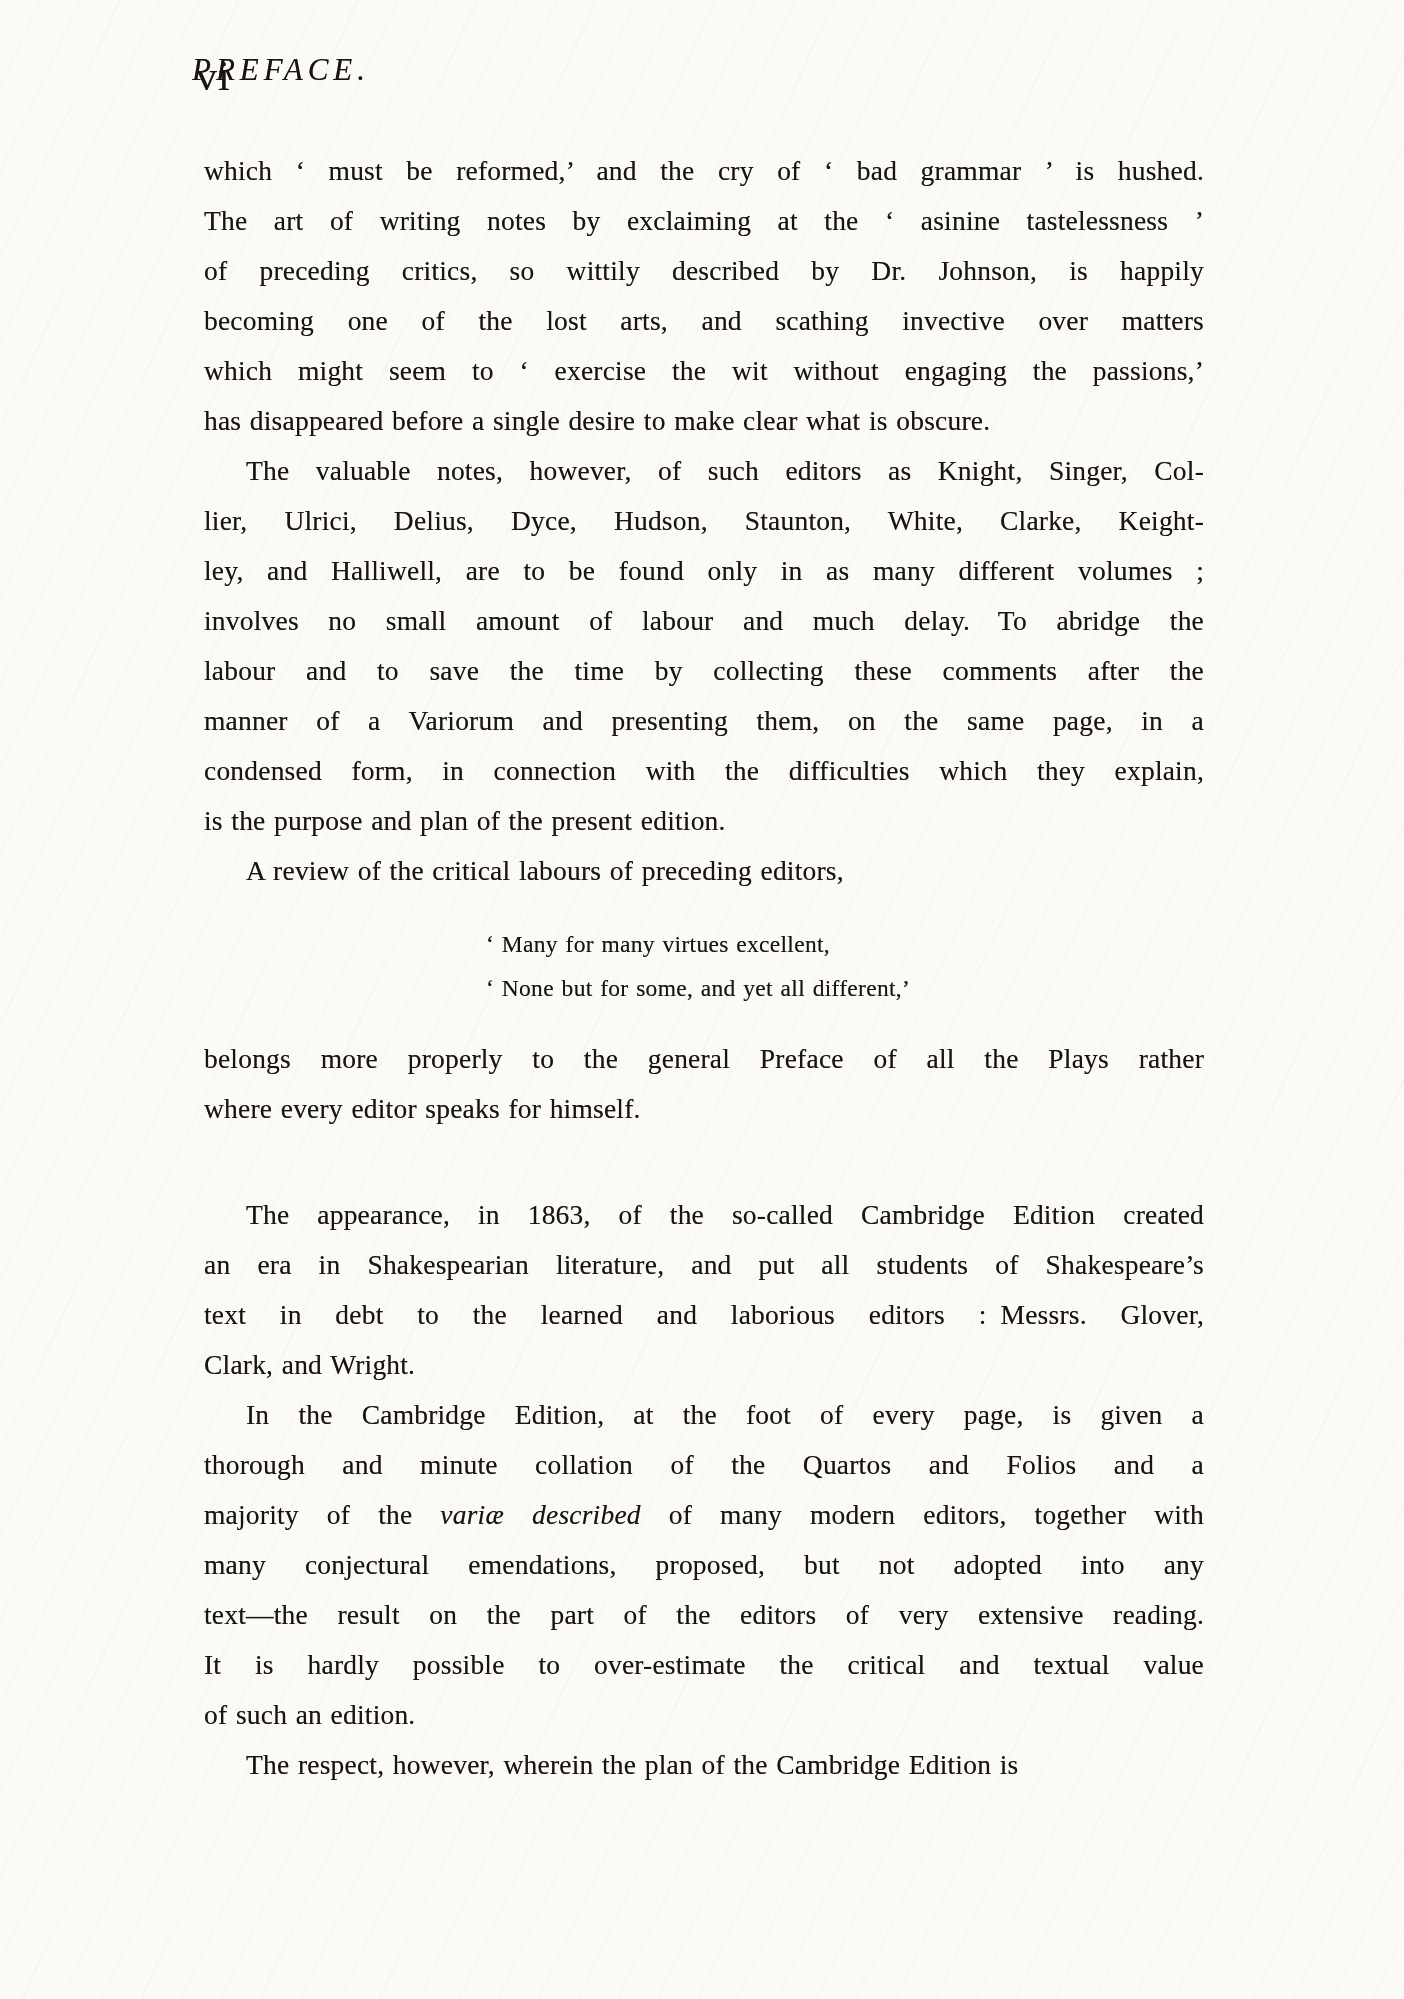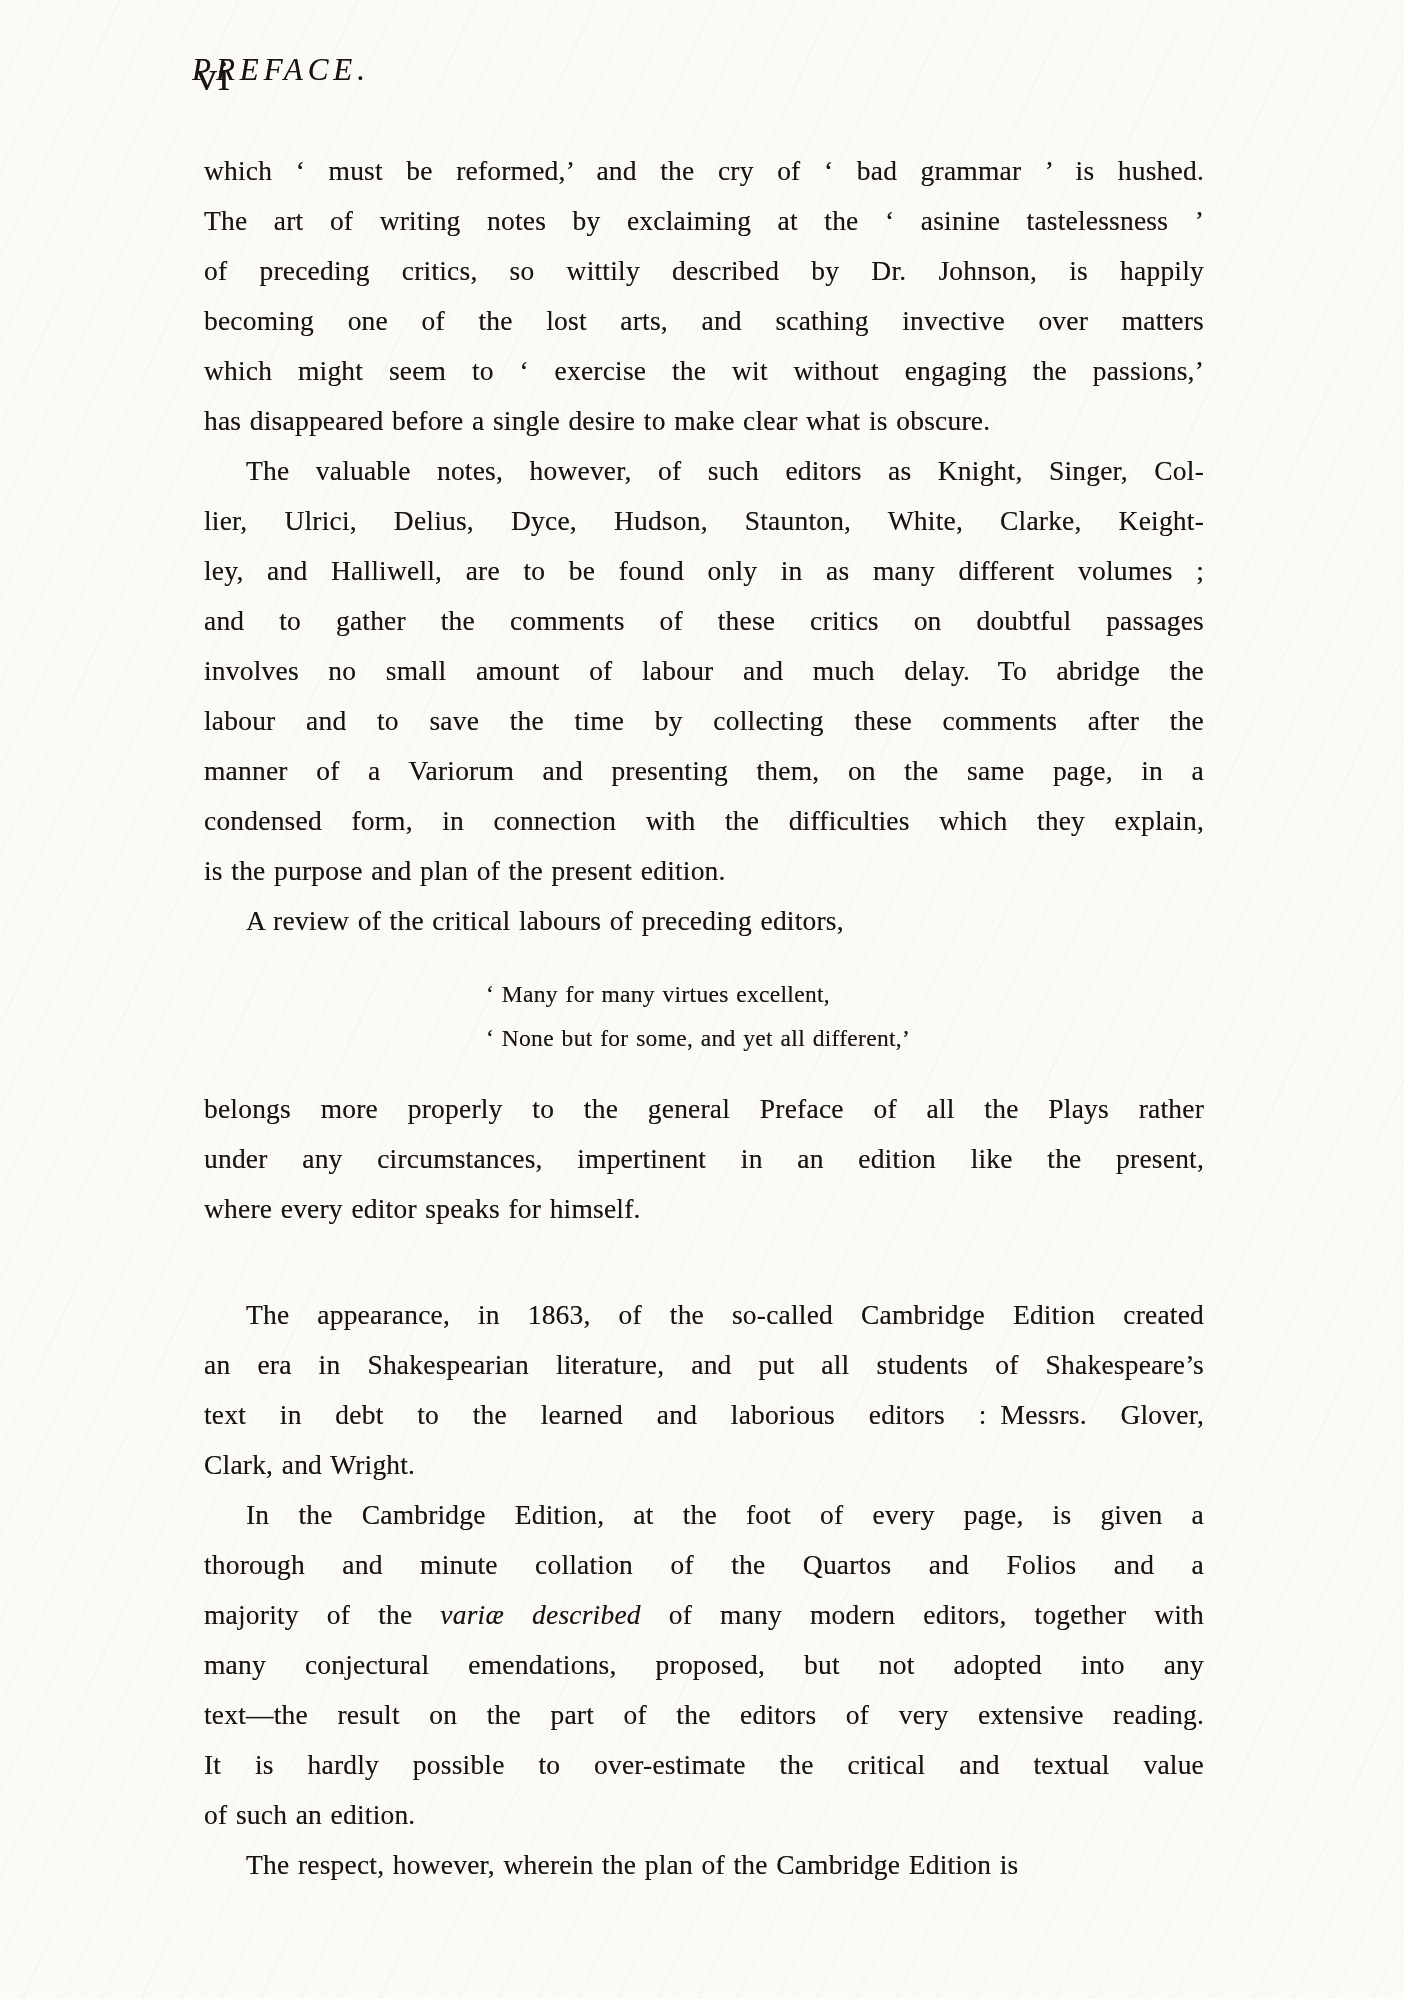--- a/index.html
+++ b/index.html
@@ -96,37 +96,35 @@
           <div class="line">The art of writing notes by exclaiming at the ‘ asinine tastelessness ’</div>
           <div class="line">of preceding critics, so wittily described by Dr. Johnson, is happily</div>
           <div class="line">becoming one of the lost arts, and scathing invective over matters</div>
           <div class="line">which might seem to ‘ exercise the wit without engaging the passions,’</div>
           <div class="line last">has disappeared before a single desire to make clear what is obscure.</div>
         </div>
         <div class="par body indent">
           <div class="line">The valuable notes, however, of such editors as Knight, Singer, Col-</div>
           <div class="line">lier, Ulrici, Delius, Dyce, Hudson, Staunton, White, Clarke, Keight-</div>
           <div class="line">ley, and Halliwell, are to be found only in as many different volumes ;</div>
-          <div class="line">and to gather the comments of these critics on doubtful passages</div>
           <div class="line">involves no small amount of labour and much delay. To abridge the</div>
           <div class="line">labour and to save the time by collecting these comments after the</div>
           <div class="line">manner of a Variorum and presenting them, on the same page, in a</div>
           <div class="line">condensed form, in connection with the difficulties which they explain,</div>
           <div class="line last">is the purpose and plan of the present edition.</div>
         </div>
         <div class="par body indent">
           <div class="line last">A review of the critical labours of preceding editors,</div>
         </div>
         <div class="par verse">
           <div class="line">‘ Many for many virtues excellent,</div>
           <div class="line last">‘ None but for some, and yet all different,’</div>
         </div>
         <div class="par body">
           <div class="line">belongs more properly to the general Preface of all the Plays rather</div>
-          <div class="line">under any circumstances, impertinent in an edition like the present,</div>
           <div class="line last">where every editor speaks for himself.</div>
         </div>
         <div class="par body indent break">
           <div class="line">The appearance, in 1863, of the so-called Cambridge Edition created</div>
           <div class="line">an era in Shakespearian literature, and put all students of Shakespeare’s</div>
           <div class="line">text in debt to the learned and laborious editors : Messrs. Glover,</div>
           <div class="line last">Clark, and Wright.</div>
         </div>
         <div class="par body indent">
           <div class="line">In the Cambridge Edition, at the foot of every page, is given a</div>

